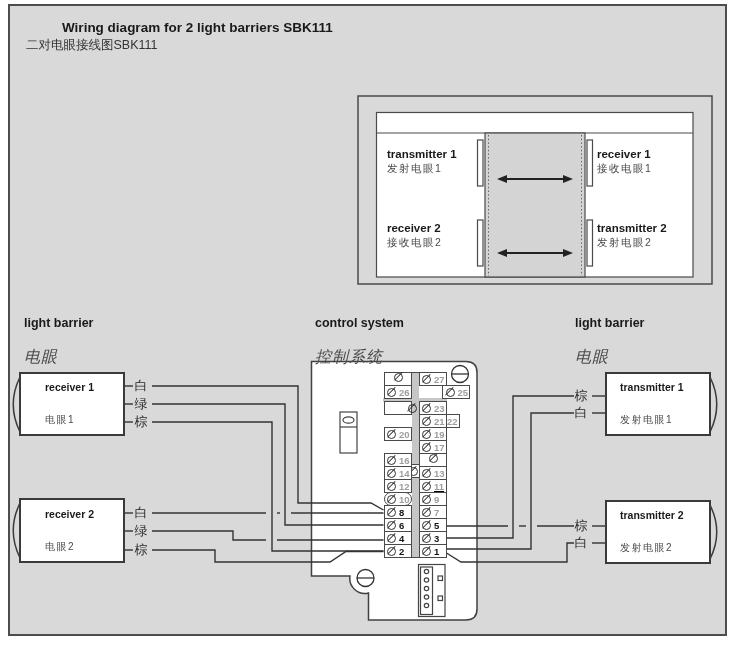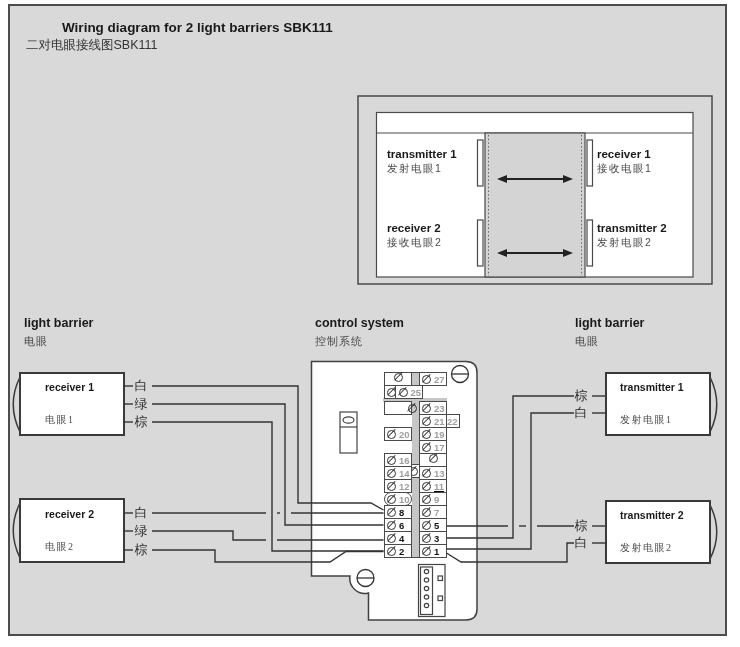--- a/index.html
+++ b/index.html
@@ -7,27 +7,27 @@
        font-family:"Liberation Sans","DejaVu Sans",sans-serif;}
   .panel{position:absolute;left:8px;top:4px;width:719px;height:632px;
          background:#d9d9d9;border:2px solid #4d4d4d;box-sizing:border-box;}
   svg.layer{position:absolute;left:0;top:0;z-index:2;}
   .ov{position:absolute;z-index:3;}
   .en{font-weight:bold;color:#1a1a1a;}
   .zh{color:#4a4a4a;}
   .title-en{left:26px;top:20px;font-size:13.5px;margin-left:36px;}
   .title-zh{left:26px;top:37px;font-size:12.5px;color:#333;}
   .seclabel .en{display:block;font-size:12.5px;}
-  .seclabel .zh{display:block;font-size:11px;margin-top:4px;letter-spacing:1px;}
+  .seclabel .zh{display:block;font-size:16px;margin-top:17px;letter-spacing:1px;font-style:italic;}
   .ovlabel .en{display:block;font-size:11.5px;}
   .ovlabel .zh{display:block;font-size:10.5px;margin-top:2px;letter-spacing:1.5px;}
   .devbox{position:absolute;z-index:3;background:#fff;border:2px solid #3a3a3a;
           box-sizing:border-box;display:flex;flex-direction:column;justify-content:center;}
   .devbox .en{font-size:10.5px;}
-  .devbox .zh{font-size:10px;margin-top:20px;letter-spacing:1.5px;font-family:Liberation Serif, serif;}
+  .devbox .zh{font-size:10px;margin-top:20px;letter-spacing:1.5px;}
   .tcell{position:absolute;z-index:4;width:28px;height:14px;background:#fff;
          border:1px solid #4a4a4a;box-sizing:border-box;display:flex;align-items:center;
          gap:3px;padding-left:2.5px;}
   .tnum{font-size:9.5px;font-weight:bold;color:#9d9d9d;}
   .tcell.on .tnum{color:#111;}
   .screw{width:7px;height:7px;border:1px solid #333;border-radius:50%;position:relative;flex:none;}
   .screw::after{content:"";position:absolute;left:-2.5px;top:2.2px;width:10.5px;height:1.2px;
                 background:#333;transform:rotate(-45deg);}
   .tstrip{position:absolute;z-index:3;left:411.5px;top:372px;width:7px;height:186px;
           background:#c6c6c6;border-top:1px solid #4a4a4a;border-bottom:1px solid #4a4a4a;box-sizing:border-box;}
@@ -238,21 +238,21 @@
       <span class="tnum">4</span>
     </div>
     <div class="tcell on" style="left: 383.5px; top: 544px;">
       <span class="screw"></span>
       <span class="tnum">2</span>
     </div>
     <div class="tcell" style="left: 418.5px; top: 372px;">
       <span class="screw"></span>
       <span class="tnum">27</span>
     </div>
-    <div class="tcell" style="left: 395px; top: 385px; align-items: center;">
+    <div class="tcell" style="left: 442px; top: 385px; align-items: center;">
       <span class="screw"></span>
       <span class="tnum">25</span>
     </div>
     <div class="tcell" style="left: 418.5px; top: 401px;">
       <span class="screw"></span>
       <span class="tnum">23</span>
     </div>
     <div class="tcell" style="left: 418.5px; top: 414px;">
       <span class="screw"></span>
       <span class="tnum">21</span>

